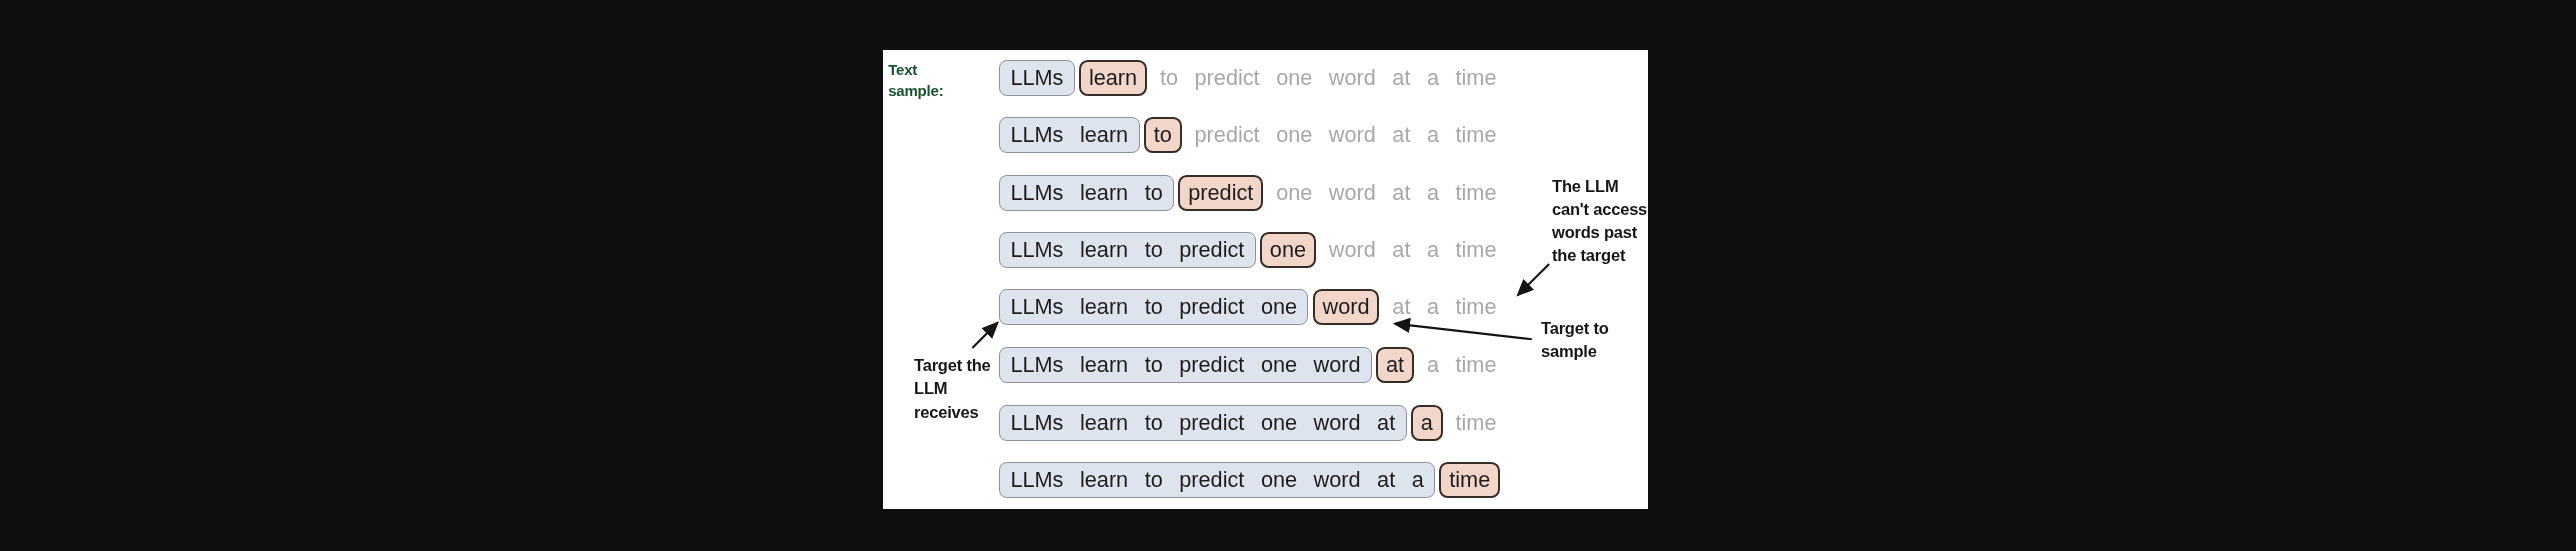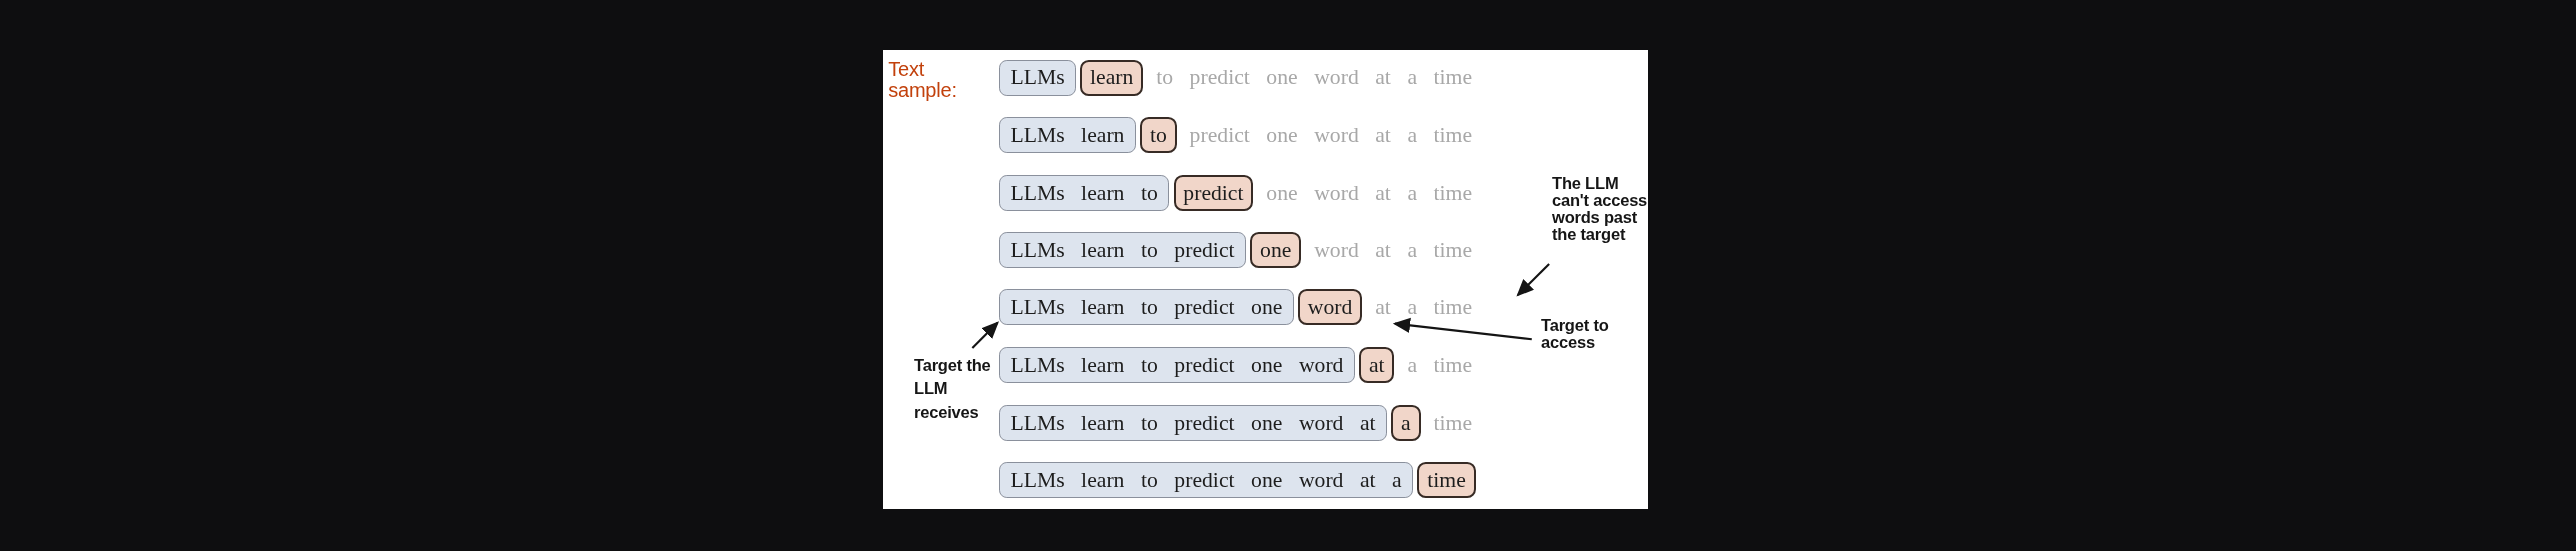--- a/index.html
+++ b/index.html
@@ -12,25 +12,25 @@
   html,body{width:2576px;height:551px;overflow:hidden;}
   body{background:var(--page-bg);font-family:"Liberation Sans",sans-serif;position:relative;}
 
   .panel{
     position:absolute;left:883px;top:50px;width:765px;height:459px;
     background:var(--panel-bg);
   }
 
   .corner-label{
     position:absolute;left:5.2px;top:8.7px;
-    font-size:20px;line-height:21.7px;font-weight:400;color:#c2410c;
+    font-size:15px;line-height:21.7px;font-weight:700;color:#14532d;
     white-space:pre-line;letter-spacing:-0.2px;
   }
 
-  .row{position:absolute;left:116px;display:flex;align-items:center;height:38px;font-family:Liberation Serif, serif;}
+  .row{position:absolute;left:116px;display:flex;align-items:center;height:38px;}
   .tok{font-size:21.7px;color:var(--ink);white-space:nowrap;}
   .input-box{
     display:flex;align-items:center;gap:16.5px;
     height:36px;padding:0 10.4px;
     background:var(--input-bg);
     border:1.7px solid var(--input-border);
     border-radius:7.8px;
   }
   .target-box{
     display:flex;align-items:center;
@@ -40,21 +40,21 @@
     border-radius:8.7px;
   }
   .target-box .tok{font-weight:400;}
   .masked{
     display:flex;align-items:center;gap:16.5px;margin-left:13px;
   }
   .masked .tok{color:var(--muted-text);}
 
   .ann{
     position:absolute;font-weight:700;color:#161616;
-    font-size:16.5px;line-height:17px;white-space:pre-line;letter-spacing:-0.2px;
+    font-size:16.5px;line-height:23px;white-space:pre-line;letter-spacing:-0.2px;
   }
   .ann-cant-access{left:669px;top:125px;}
   .ann-target{left:658px;top:267px;}
   .ann-input{left:31px;top:304px;line-height:23.4px;}
 
   svg.arrows{position:absolute;left:0;top:0;width:765px;height:459px;pointer-events:none;}
   svg.arrows line{stroke:#141414;stroke-width:2.5;}
 </style>
 </head>
 <body>
@@ -211,18 +211,18 @@
     <line x1="769" y1="247" x2="733" y2="283" marker-end="url(#ah)"></line>
     <line x1="749" y1="334" x2="591" y2="316" marker-end="url(#ah)"></line>
     <line x1="103" y1="344" x2="132" y2="315" marker-end="url(#ah)"></line>
   </svg>
 
   <div class="ann ann-cant-access">The LLM
 can't access
 words past
 the target</div>
   <div class="ann ann-target">Target to
-access</div>
+sample</div>
   <div class="ann ann-input">Target the
 LLM
 receives</div>
 </div>
 
 
 </body></html>

